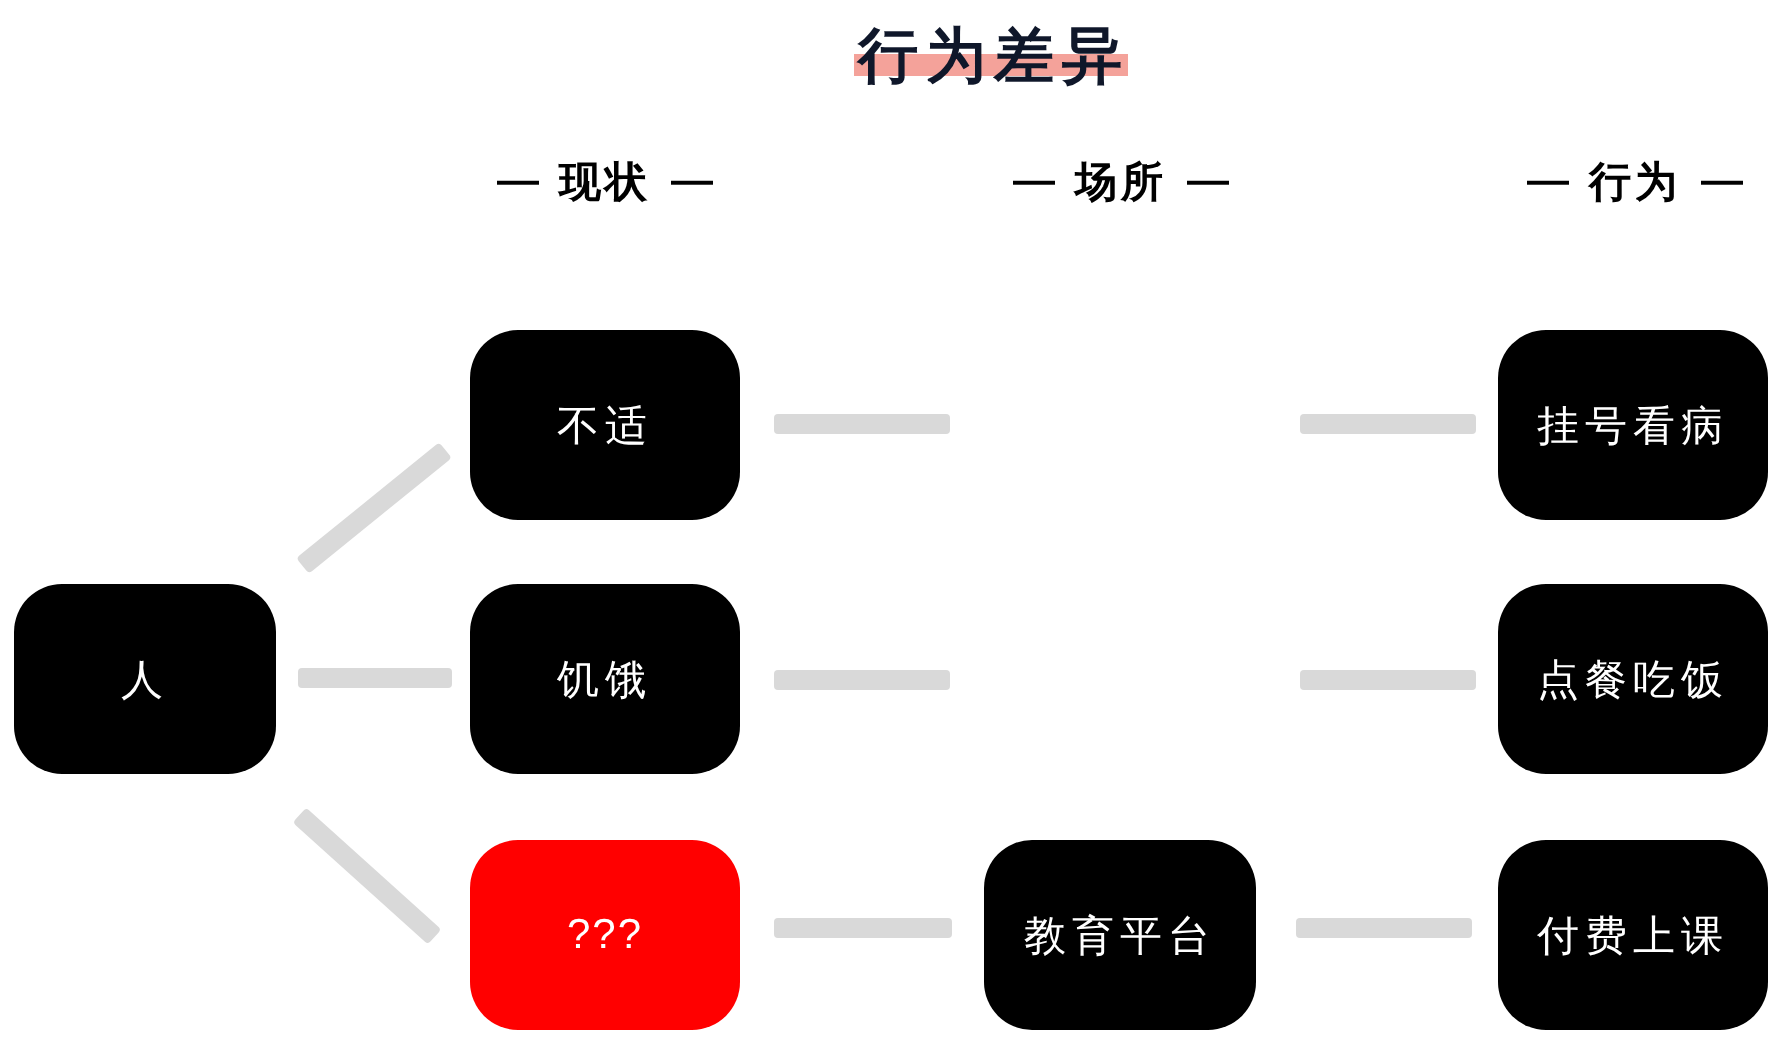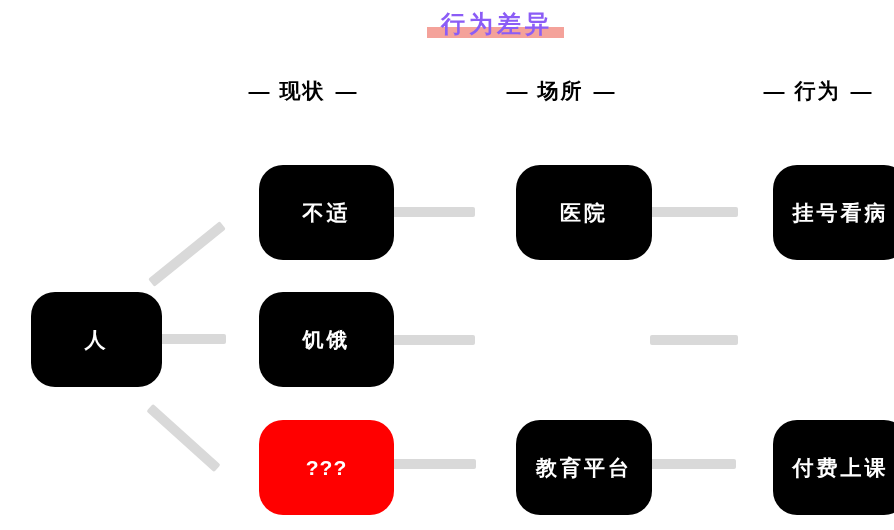--- a/index.html
+++ b/index.html
@@ -15,23 +15,23 @@
     background: #ffffff;
     overflow: hidden;
   }
   
   .title-text {
     position: absolute;
     top: 8px;
     left: 427px;
     width: 140px;
     text-align: center;
-    font-size: 24px;
+    font-size: 30px;
     font-weight: bold;
-    color: #8b5cf6;
+    color: #0f172a;
     letter-spacing: 4px;
     z-index: 2;
   }
   .title-highlight {
     position: absolute;
     top: 27px;
     left: 427px;
     width: 137px;
     height: 11px;
     background: #f4a29a;
@@ -58,24 +58,23 @@
   
   .node {
     position: absolute;
     background: #000000;
     color: #ffffff;
     border-radius: 24px;
     display: flex;
     align-items: center;
     justify-content: center;
     font-size: 21px;
-    font-weight: bold;
+    font-weight: normal;
     letter-spacing: 3px;
     height: 95px;
-    margin-left: 24px;
   }
   .node.red { background: #ff0000; letter-spacing: 1px; }
   .root  { left: 7px;   top: 292px; width: 131px; }
   .c1 { left: 235px; width: 135px; }
   .c2 { left: 492px; width: 136px; }
   .c3 { left: 749px; width: 135px; }
   .r1 { top: 165px; }
   .r2 { top: 292px; }
   .r3 { top: 420px; }
   
@@ -126,22 +125,22 @@
   <div class="hline l-r1-a"></div>
   <div class="hline l-r1-b"></div>
   <div class="hline l-r2-a"></div>
   <div class="hline l-r2-b"></div>
   <div class="hline l-r3-a"></div>
   <div class="hline l-r3-b"></div>
 
   <div class="node root">人</div>
 
   <div class="node c1 r1">不适</div>
-  <div class="node c2 r1">医院</div>
   <div class="node c3 r1">挂号看病</div>
 
   <div class="node c1 r2">饥饿</div>
+  <div class="node c3 r2">点餐吃饭</div>
 
   <div class="node c1 r3 red">???</div>
   <div class="node c3 r3">付费上课</div>
   <div class="node c2 r3">教育平台</div>
 
 </div>
 
 </body></html>

